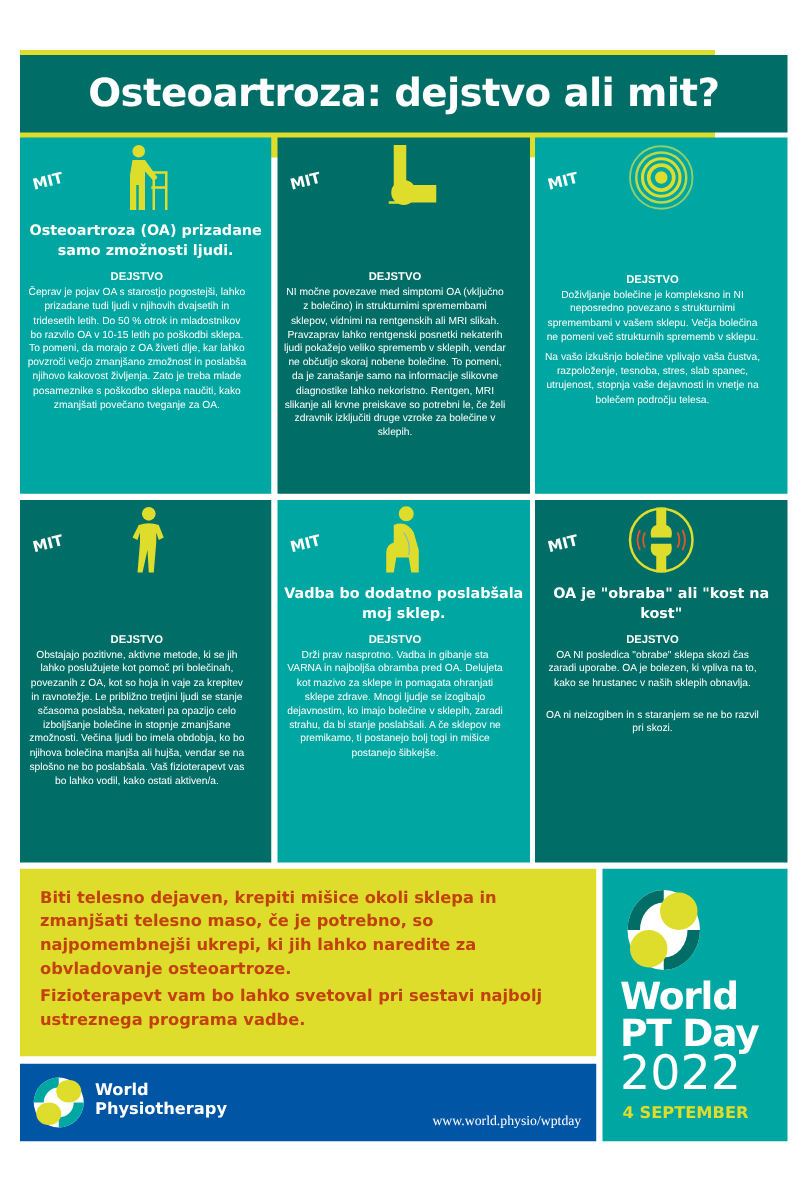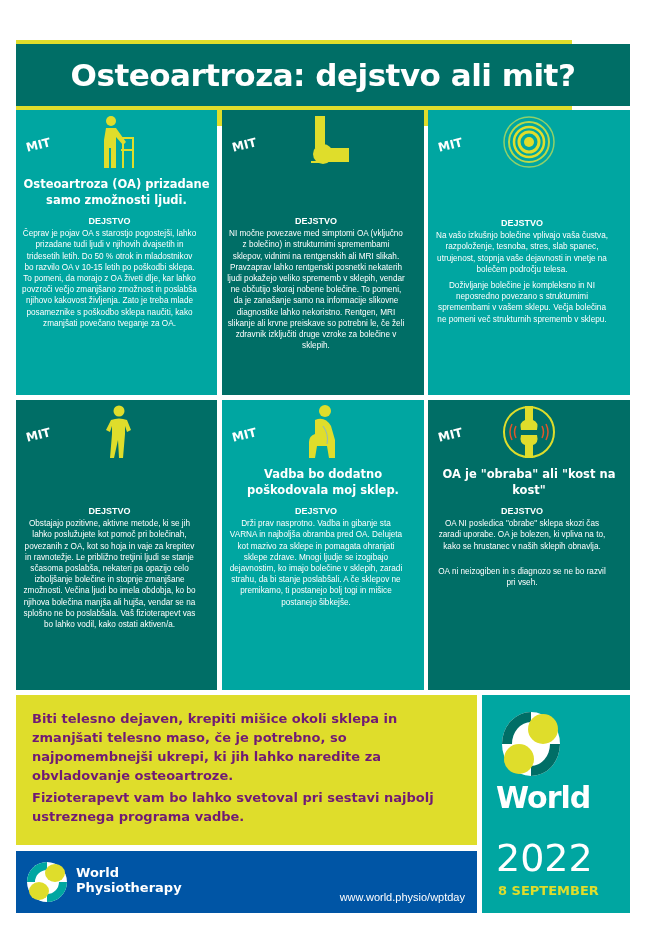--- a/index.html
+++ b/index.html
@@ -9,26 +9,26 @@
   .title-inner h1 { color: #ffffff; font-family: "DejaVu Sans", sans-serif; font-weight: bold; font-size: 31px; letter-spacing: -0.5px; }
   .card { position: absolute; color: #ffffff; text-align: center; }
   .card.light { background: #00a6a1; }
   .card.dark { background: #006e66; }
   .mit { position: absolute; left: 10px; top: 28px; font-weight: bold; font-size: 12px; transform: rotate(-14deg); color: #fff; font-family: "DejaVu Sans", sans-serif; }
   .icon { position: absolute; left: 50%; transform: translateX(-50%); top: 4px; width: 60px; height: 56px; }
   .myth { position: absolute; left: 4px; right: 4px; top: 66px; font-weight: bold; font-size: 11.5px; line-height: 16px; font-family: "DejaVu Sans", sans-serif; }
   .fact-label { font-weight: bold; font-size: 9px; margin-bottom: 1px; }
   .fact { position: absolute; left: 5px; right: 19px; font-size: 8.2px; line-height: 11.2px; font-family: "Liberation Sans", sans-serif; }
   .fact p { margin-bottom: 5px; }
-  .cta { position: absolute; left: 16px; top: 695px; width: 461px; height: 150px; background: #dfdd2b; padding: 14px 16px; color: #701a75; font-weight: bold; font-size: 13px; line-height: 19px; font-family: "DejaVu Sans", sans-serif; }
+  .cta { position: absolute; left: 16px; top: 695px; width: 461px; height: 150px; background: #dfdd2b; padding: 14px 16px; color: #c2410c; font-weight: bold; font-size: 13px; line-height: 19px; font-family: "DejaVu Sans", sans-serif; }
   .cta p { margin-bottom: 3px; }
   .footer { position: absolute; left: 16px; top: 851px; width: 461px; height: 62px; background: #0055a5; color: #fff; }
   .wp-logo { position: absolute; left: 10px; top: 10px; width: 42px; height: 42px; }
   .wp-name { position: absolute; left: 60px; top: 14px; font-weight: bold; font-size: 13px; line-height: 15px; font-family: "DejaVu Sans", sans-serif; }
-  .url { position: absolute; right: 12px; top: 40px; font-size: 11px; font-family: Liberation Sans, sans-serif; }
+  .url { position: absolute; right: 12px; top: 40px; font-size: 11px; font-family: Liberation Serif, serif; }
   .ptday { position: absolute; left: 482px; top: 695px; width: 148px; height: 218px; background: #00a6a1; color: #fff; }
   .pt-logo { position: absolute; left: 18px; top: 14px; width: 62px; height: 70px; }
   .pt-line1 { position: absolute; left: 14px; top: 88px; font-weight: bold; font-size: 30px; line-height: 30px; letter-spacing: -1px; font-family: "DejaVu Sans", sans-serif; }
   .pt-line2 { position: absolute; left: 14px; top: 118px; font-weight: bold; font-size: 30px; line-height: 30px; letter-spacing: -1px; font-family: "DejaVu Sans", sans-serif; }
   .pt-year { position: absolute; left: 14px; top: 148px; font-size: 38px; line-height: 30px; font-family: "DejaVu Sans", sans-serif; text-align: center; }
   .pt-date { position: absolute; left: 16px; top: 188px; font-weight: bold; font-size: 13px; color: #dfdd2b; font-family: "DejaVu Sans", sans-serif; }
 </style>
 </head>
 <body>
 
@@ -70,22 +70,22 @@
   <div class="mit">MIT</div>
   <svg class="icon" viewBox="0 0 60 56">
     <circle cx="30" cy="28" r="25" fill="none" stroke="#8fd06a" stroke-width="1.5"></circle>
     <circle cx="30" cy="28" r="20" fill="none" stroke="#b8d84a" stroke-width="2"></circle>
     <circle cx="30" cy="28" r="15" fill="none" stroke="#dfdd2b" stroke-width="2.5"></circle>
     <circle cx="30" cy="28" r="10" fill="none" stroke="#dfdd2b" stroke-width="3"></circle>
     <circle cx="30" cy="28" r="5" fill="#dfdd2b"></circle>
   </svg>
   <div class="fact" style="top:108px;">
     <div class="fact-label">DEJSTVO</div>
+    <p>Doživljanje bolečine je kompleksno in NI neposredno povezano s strukturnimi spremembami v vašem sklepu. Večja bolečina ne pomeni več strukturnih sprememb v sklepu.</p>
     <p>Na vašo izkušnjo bolečine vplivajo vaša čustva, razpoloženje, tesnoba, stres, slab spanec, utrujenost, stopnja vaše dejavnosti in vnetje na bolečem področju telesa.</p>
-    <p>Doživljanje bolečine je kompleksno in NI neposredno povezano s strukturnimi spremembami v vašem sklepu. Večja bolečina ne pomeni več strukturnih sprememb v sklepu.</p>
   </div>
 </div>
 
 <div class="card dark" style="left:16px;top:400px;width:201px;height:290px;">
   <div class="mit">MIT</div>
   <svg class="icon" viewBox="0 0 60 56">
     <circle cx="32" cy="7" r="5.5" fill="#dfdd2b"></circle>
     <path d="M24 16 q8 -3 16 0 l4 10 -4 2 -2 -6 v8 l-2 24 h-4 l-1 -18 -4 18 h-4 l2 -24 v-8 l-2 6 -4 -2 z" fill="#dfdd2b"></path>
   </svg>
   <div class="fact" style="top:106px;">
@@ -94,40 +94,40 @@
   </div>
 </div>
 
 <div class="card light" style="left:222px;top:400px;width:202px;height:290px;">
   <div class="mit">MIT</div>
   <svg class="icon" viewBox="0 0 60 56">
     <circle cx="32" cy="7" r="6" fill="#dfdd2b"></circle>
     <path d="M22 16 q10 -4 16 6 l4 14 v18 h-6 l-2 -12 h-10 l-2 12 h-6 v-16 q0 -6 6 -8 z" fill="#dfdd2b"></path>
     <path d="M30 22 q6 8 4 18" stroke="#8fb8c0" stroke-width="1" fill="none"></path>
   </svg>
-  <div class="myth">Vadba bo dodatno poškodovala moj sklep.</div>
+  <div class="myth">Vadba bo dodatno poslabšala moj sklep.</div>
   <div class="fact" style="top:106px;">
     <div class="fact-label">DEJSTVO</div>
     <p>Drži prav nasprotno. Vadba in gibanje sta VARNA in najboljša obramba pred OA. Delujeta kot mazivo za sklepe in pomagata ohranjati sklepe zdrave. Mnogi ljudje se izogibajo dejavnostim, ko imajo bolečine v sklepih, zaradi strahu, da bi stanje poslabšali. A če sklepov ne premikamo, ti postanejo bolj togi in mišice postanejo šibkejše.</p>
   </div>
 </div>
 
 <div class="card dark" style="left:428px;top:400px;width:202px;height:290px;">
   <div class="mit">MIT</div>
   <svg class="icon" viewBox="0 0 60 56">
     <circle cx="30" cy="28" r="25" fill="none" stroke="#dfdd2b" stroke-width="2"></circle>
     <path d="M26 2 h8 v14 q6 2 4 10 h-16 q-2 -8 4 -10 z" fill="#dfdd2b"></path>
     <path d="M22 31 h16 q2 8 -4 10 v13 h-8 v-13 q-6 -2 -4 -10 z" fill="#dfdd2b"></path>
     <path d="M17 22 q-3 6 0 12 M13 20 q-4 8 0 16 M43 22 q3 6 0 12 M47 20 q4 8 0 16" stroke="#e0562a" stroke-width="1.5" fill="none"></path>
   </svg>
   <div class="myth">OA je "obraba" ali "kost na kost"</div>
   <div class="fact" style="top:106px;">
     <div class="fact-label">DEJSTVO</div>
     <p style="margin-bottom:14px;">OA NI posledica "obrabe" sklepa skozi čas zaradi uporabe. OA je bolezen, ki vpliva na to, kako se hrustanec v naših sklepih obnavlja.</p>
-    <p>OA ni neizogiben in s diagnozo se ne bo razvil pri vseh.</p>
+    <p>OA ni neizogiben in s staranjem se ne bo razvil pri skozi.</p>
   </div>
 </div>
 
 <div class="cta">
   <p>Biti telesno dejaven, krepiti mišice okoli sklepa in zmanjšati telesno maso, če je potrebno, so najpomembnejši ukrepi, ki jih lahko naredite za obvladovanje osteoartroze.</p>
   <p>Fizioterapevt vam bo lahko svetoval pri sestavi najbolj ustreznega programa vadbe.</p>
 </div>
 
 <div class="footer">
   <svg class="wp-logo" viewBox="0 0 42 42">
@@ -146,15 +146,16 @@
 
 <div class="ptday">
   <svg class="pt-logo" viewBox="0 0 62 70">
     <ellipse cx="31" cy="35" rx="29" ry="32" fill="#ffffff"></ellipse>
     <path d="M31 3 a29 32 0 0 0 -29 32 h10 a19 22 0 0 1 19 -22 z" fill="#006e66"></path>
     <path d="M31 67 a29 32 0 0 0 29 -32 h-10 a19 22 0 0 1 -19 22 z" fill="#006e66"></path>
     <ellipse cx="43" cy="20" rx="15" ry="15" fill="#dfdd2b"></ellipse>
     <ellipse cx="19" cy="50" rx="15" ry="15" fill="#dfdd2b"></ellipse>
   </svg>
   <div class="pt-line1">World</div>
+  <div class="pt-line2">PT Day</div>
   <div class="pt-year">2022</div>
-  <div class="pt-date">8 SEPTEMBER</div>
+  <div class="pt-date">4 SEPTEMBER</div>
 </div>
 
 </body></html>

